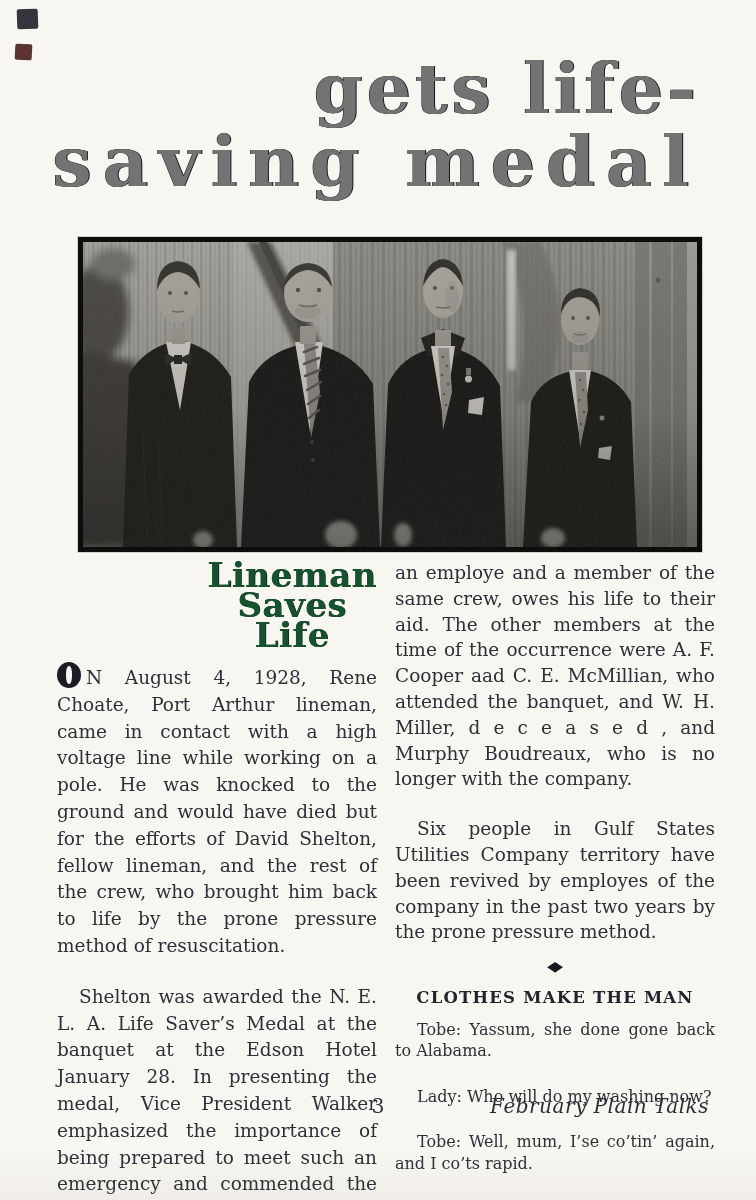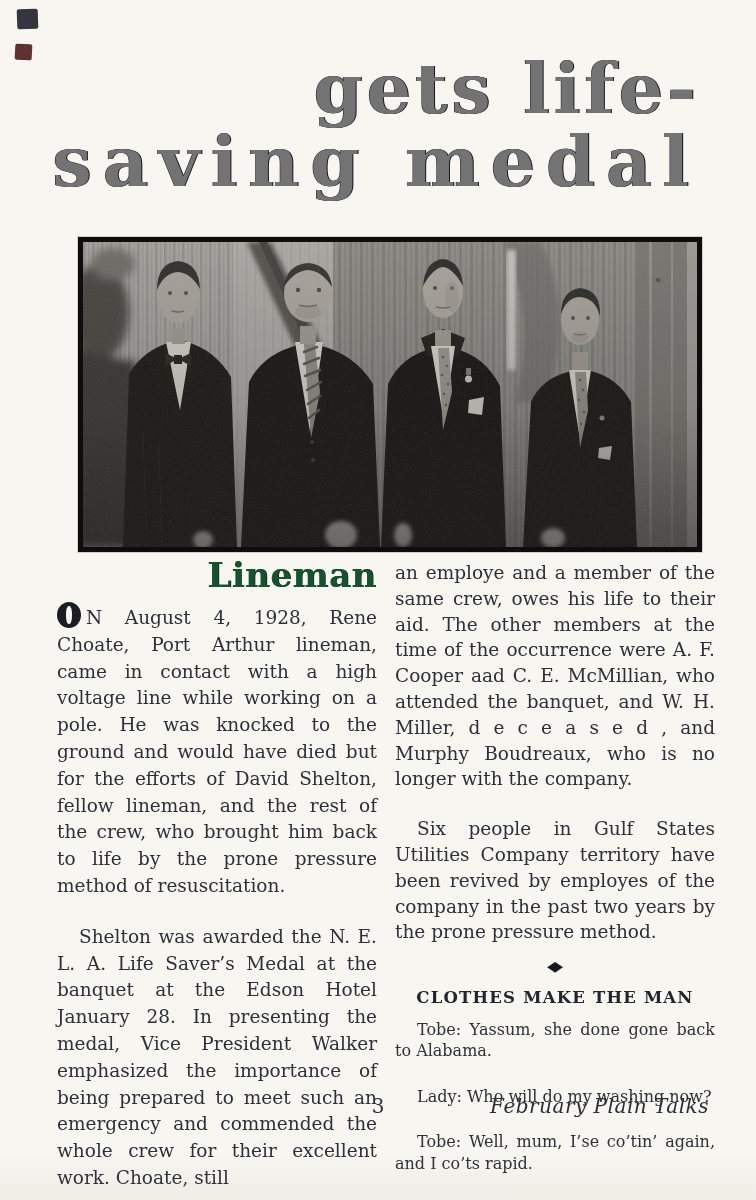--- a/index.html
+++ b/index.html
@@ -242,20 +242,21 @@
       <rect x="0" y="0" width="614" height="305" fill="url(#botShade)"></rect>
       <rect x="0" y="0" width="614" height="305" filter="url(#grainF)" opacity="0.22"></rect>
     </svg>
   </figure>
 
   <div class="columns">
 
     <div class="col col-left">
       <h2 class="article-heading">
         <span>Lineman</span><br>
+        <span>Saves Life</span>
       </h2>
       <p><span class="dropcap">O</span><span>N August 4, 1928, Rene Choate, Port Arthur lineman, came in contact with a high voltage line while working on a pole.  He was knocked to the ground and would have died but for the efforts of David Shelton, fellow lineman, and the rest of the crew, who brought him back to life by the prone pressure method of resuscitation.</span></p>
       <p>Shelton was awarded the N. E. L. A. Life Saver’s Medal at the banquet at the Edson Hotel January 28.  In presenting the medal, Vice President Walker emphasized the importance of being prepared to meet such an emergency and commended the whole crew for their excellent work.  Choate, still</p>
     </div>
 
     <div class="col col-right">
       <p>an employe and a member of the same crew, owes his life to their aid.  The other members at the time of the occurrence were A. F. Cooper aad C. E. McMillian, who attended the banquet, and W. H. Miller, d e c e a s e d , and Murphy Boudreaux, who is no longer with the company.</p>
       <p>Six people in Gulf States Utilities Company territory have been revived by employes of the company in the past two years by the prone pressure method.</p>
 
       <span class="divider">◆</span>

